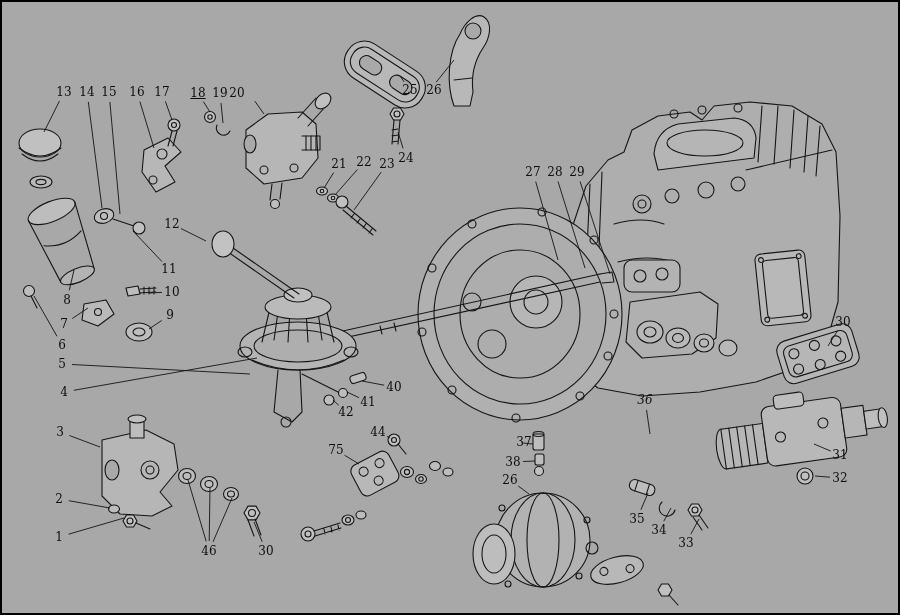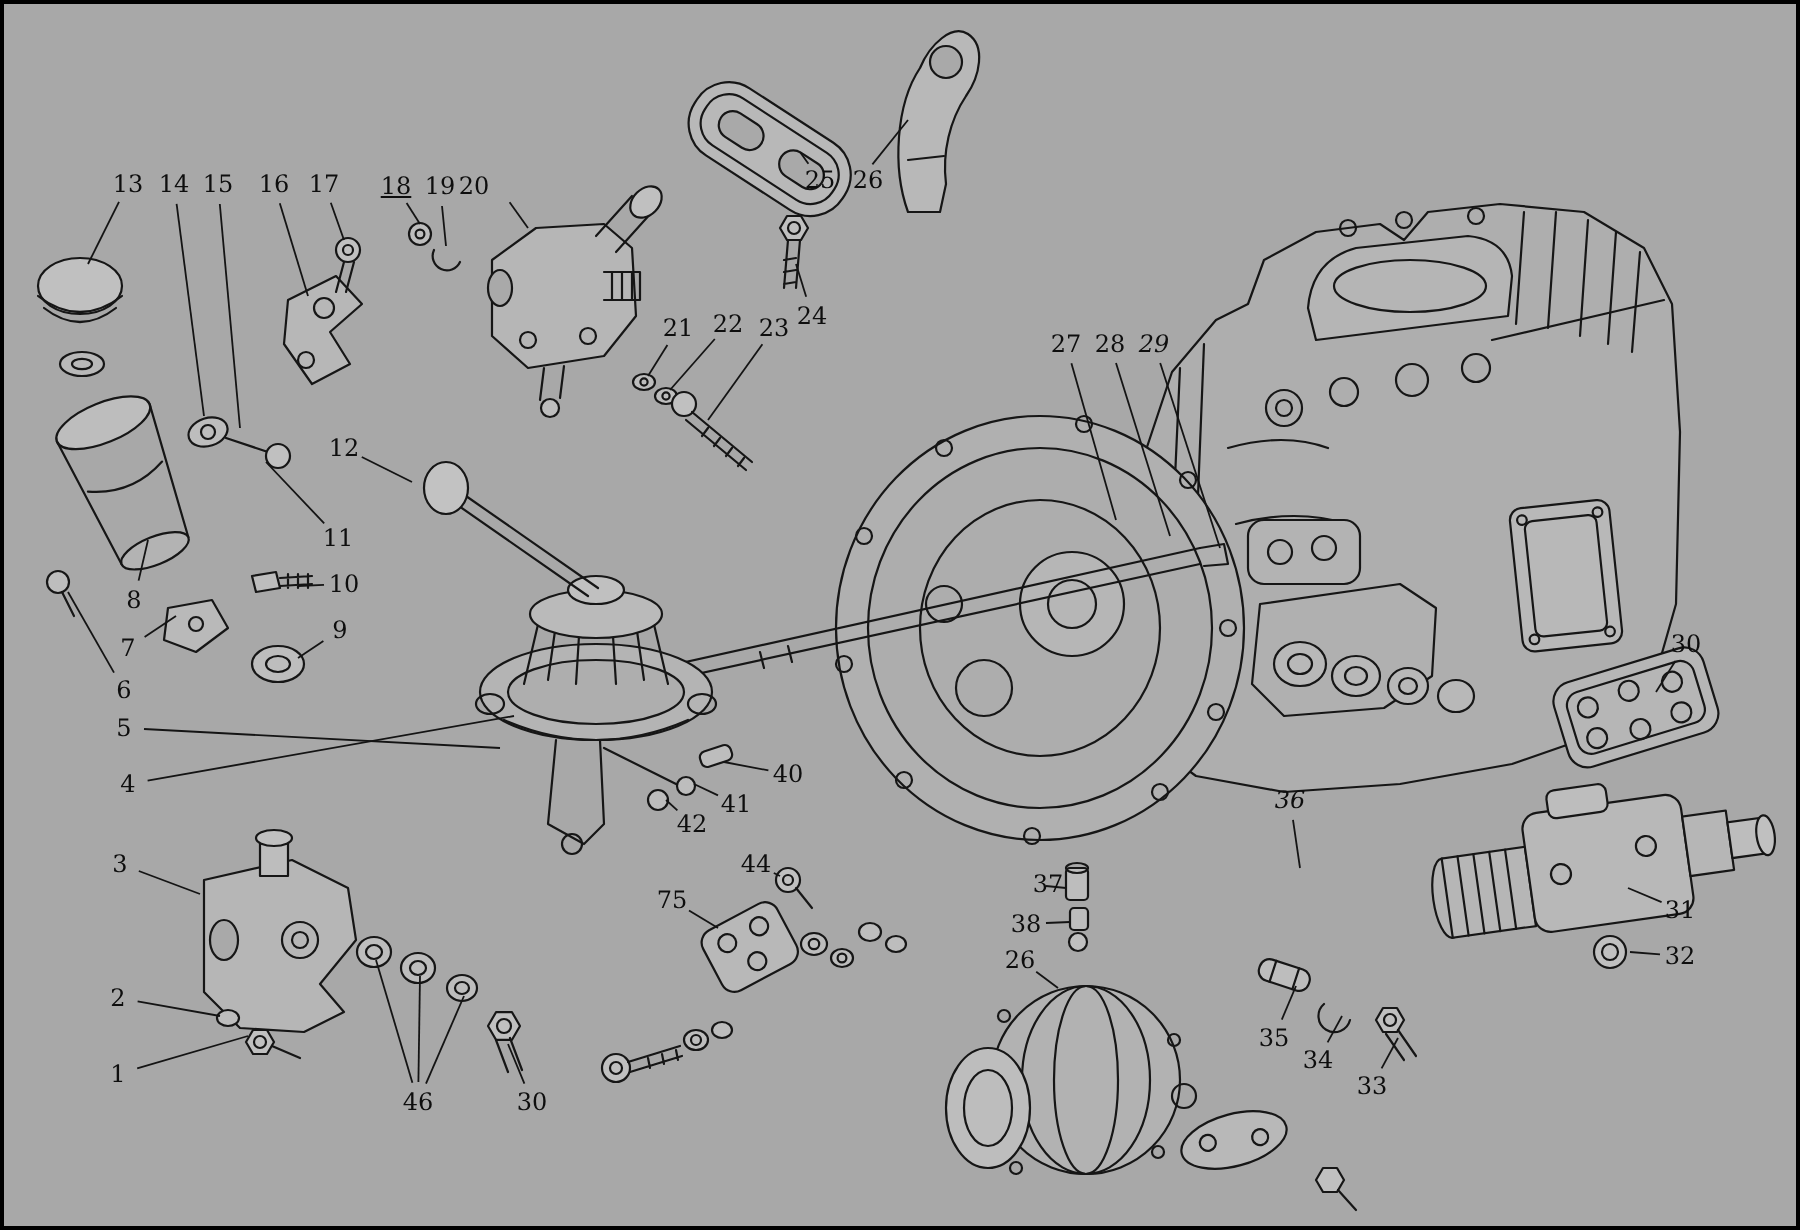--- a/index.html
+++ b/index.html
@@ -415,21 +415,21 @@
       <span class="callout" style="left: 218px; top: 91px;">19</span>
       <span class="callout" style="left: 235px; top: 91px;">20</span>
       <span class="callout" style="left: 337px; top: 162px;">21</span>
       <span class="callout" style="left: 362px; top: 160px;">22</span>
       <span class="callout" style="left: 385px; top: 162px;">23</span>
       <span class="callout" style="left: 404px; top: 156px;">24</span>
       <span class="callout" style="left: 408px; top: 88px;">25</span>
       <span class="callout" style="left: 432px; top: 88px;">26</span>
       <span class="callout" style="left: 531px; top: 170px;">27</span>
       <span class="callout" style="left: 553px; top: 170px;">28</span>
-      <span class="callout" style="left: 575px; top: 170px; font-style: italic;">29</span>
+      <span class="callout" style="left: 575px; top: 170px;">29</span>
       <span class="callout" style="left: 841px; top: 320px;">30</span>
       <span class="callout" style="left: 838px; top: 453px;">31</span>
       <span class="callout" style="left: 838px; top: 476px;">32</span>
       <span class="callout" style="left: 684px; top: 541px;">33</span>
       <span class="callout" style="left: 657px; top: 528px;">34</span>
       <span class="callout" style="left: 635px; top: 517px;">35</span>
       <span class="callout italic" style="left: 643px; top: 398px;">36</span>
       <span class="callout" style="left: 522px; top: 440px;">37</span>
       <span class="callout" style="left: 511px; top: 460px;">38</span>
       <span class="callout" style="left: 508px; top: 478px;">26</span>

